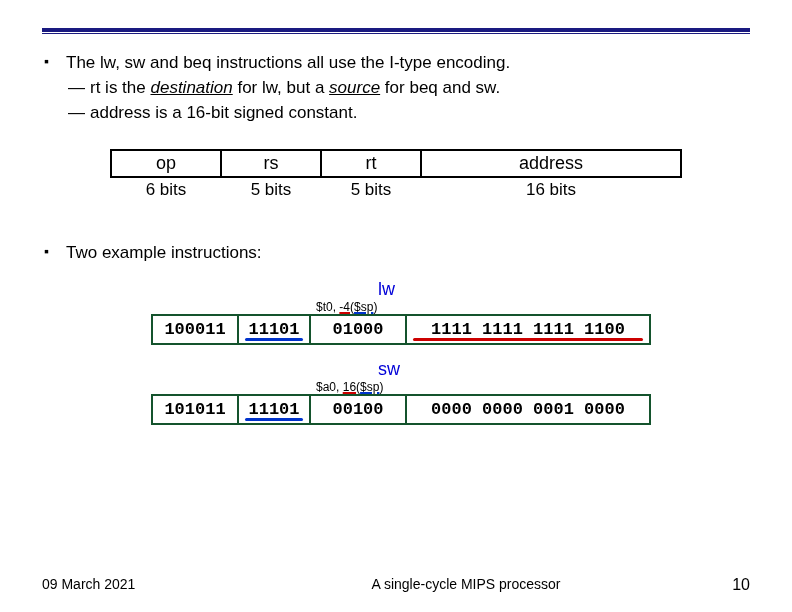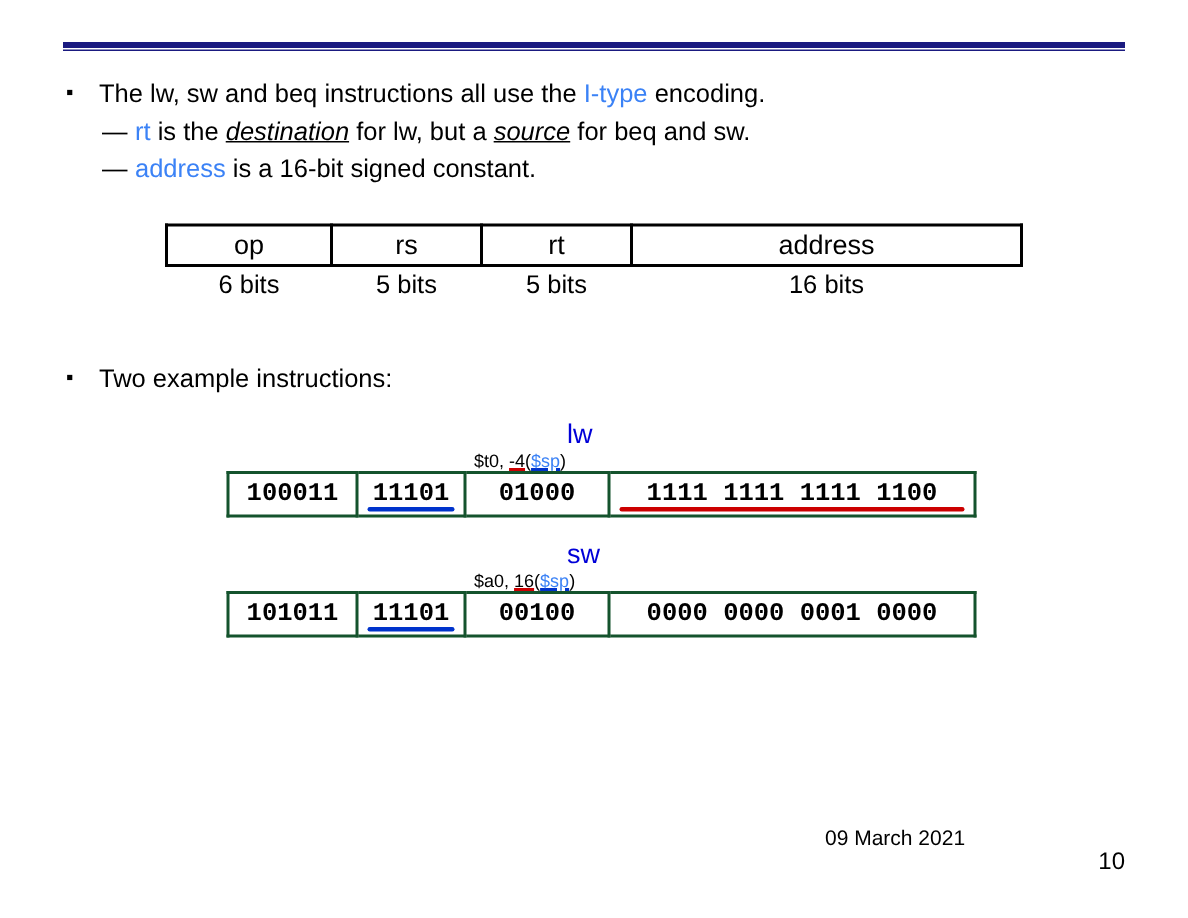--- a/index.html
+++ b/index.html
@@ -17,21 +17,21 @@
     font-size: 26px;
     font-weight: bold;
     padding-bottom: 6px;
   }
   .rule-thick { border-bottom: 4px solid #1a1a80; margin-bottom: 1px; }
   .rule-thin  { border-bottom: 1px solid #1a1a80; margin-bottom: 18px; }
   .bullet { position: relative; padding-left: 24px; margin-bottom: 2px; line-height: 1.35; }
   .bullet::before { content: "▪"; position: absolute; left: 2px; top: 0; font-size: 14px; }
   .dash { position: relative; padding-left: 48px; margin-bottom: 2px; line-height: 1.35; }
   .dash::before { content: "—"; position: absolute; left: 26px; top: 0; }
-  .blue { color: #3b82f6; }
+  .blue { color: #000000; }
   .ital { font-style: italic; text-decoration: underline; }
 
   .fmt-table { margin: 24px auto 40px auto; border-collapse: collapse; }
   .fmt-table td {
     border: 2px solid #000;
     text-align: center;
     padding: 2px 0;
     font-size: 18px;
   }
   .fmt-table tr.widths td { border: none; font-size: 17px; padding-top: 2px; }
@@ -63,23 +63,23 @@
   .mark-blue::after {
     content: ""; position: absolute; left: 6px; right: 6px; bottom: 2px;
     height: 3px; background: #0033cc; border-radius: 2px;
   }
   .mark-red::after {
     content: ""; position: absolute; left: 6px; right: 6px; bottom: 2px;
     height: 3px; background: #cc0000; border-radius: 2px;
   }
 
   .footer {
-    position: absolute; left: 0; right: 0; bottom: 28px;
-    display: flex; align-items: flex-end;
-    font-size: 14px; padding: 0 42px; flex-direction: column;
+    position: absolute; left: 0; right: 0; bottom: 18px;
+    display: flex; align-items: flex-start;
+    font-size: 14px; padding: 0 42px;
   }
   .footer .date { width: 200px; }
   .footer .mid  { flex: 1; text-align: center; }
   .footer .num  { width: 60px; text-align: right; font-size: 16px; }
 </style>
 </head>
 <body>
 
 <div class="slide">
   <div class="rule-thick"></div>
@@ -144,14 +144,15 @@
         <td class="e-rt">00100</td>
         <td class="e-ad">0000 0000 0001 0000</td>
       </tr>
     </tbody>
       </table>
   </div>
 </div>
 
 <div class="footer">
   <div class="date">09 March 2021</div>
+  <div class="mid">A single-cycle MIPS processor</div>
   <div class="num">10</div>
 </div>
 
 </body></html>

